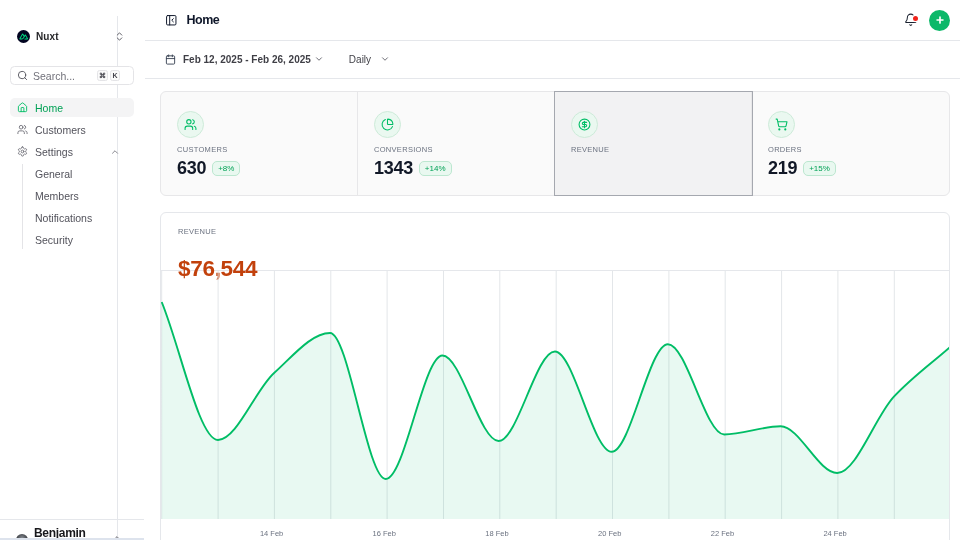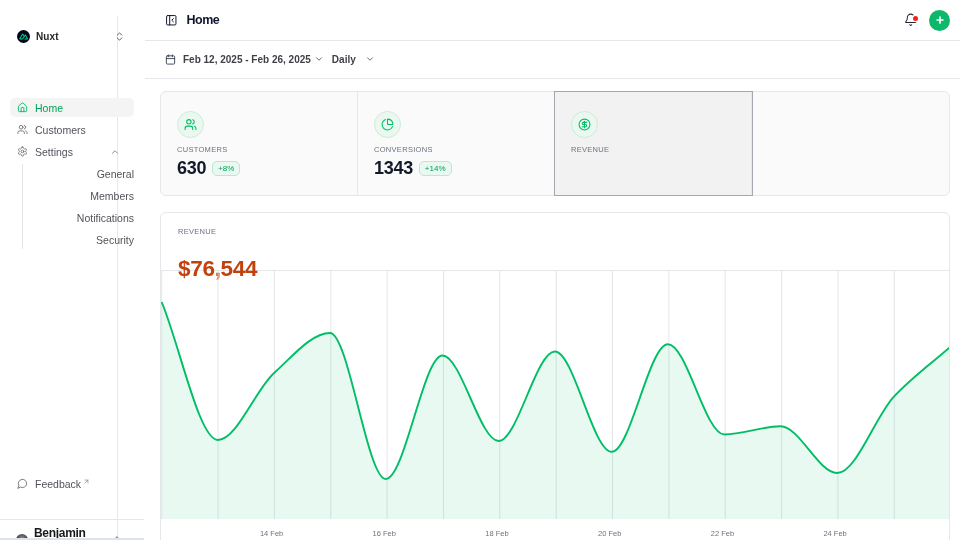--- a/index.html
+++ b/index.html
@@ -19,31 +19,31 @@
 .badge4 { margin-right:2px; }
 .menu { position:absolute; left:10px; top:82px; width:124px; }
 .mi { height:19px; border-radius:5px; display:flex; align-items:center; padding:0 7px; margin-bottom:3px;
   font-size:10.5px; color:#52525b; }
 .mi svg { margin-right:7px; flex:0 0 auto; }
 .mi .t { flex:1; }
 .mi.active { background:#f4f4f5; color:#00a155; font-weight:500;}
 .badge4 { font-size:8.5px; color:#3f3f46; border:1px solid #e4e4e7; border-radius:4px; background:#fff;
   width:12px; height:12px; display:flex; align-items:center; justify-content:center; }
 .sub { margin-left:12px; border-left:1px solid #e4e4e7; padding-left:12px; }
-.sub .mi { padding:0 0; border-radius:0;text-align:right; }
+.sub .mi { padding:0 0; border-radius:0; }
 .sb-links { position:absolute; left:10px; top:458px; width:124px; }
 .userrow { position:absolute; left:10px; top:513px; width:124px; height:21px; display:flex; align-items:center; padding:0 9px 0 6px; }
 .avatar { width:12px; height:12px; border-radius:50%; background:radial-gradient(circle at 50% 35%, #8a8f96 0%, #3a3d42 55%, #17181c 100%); }
 .uname { font-size:12px; font-weight:bold; color:#18181b; margin-left:6px; flex:1; letter-spacing:-0.3px;}
 .main { position:fixed; left:145px; top:0; width:815px; height:540px; background:#fff; }
 .hdr { height:41px; border-bottom:1px solid #e5e7eb; display:flex; align-items:center; padding:0 10px 0 15px; }
 .hdr .title { font-size:12.5px; font-weight:bold; color:#0f172a; margin-left:9px; letter-spacing:-0.5px; flex:1;}
 .toolbar { height:38px; border-bottom:1px solid #e5e7eb; display:flex; align-items:center; padding:0 15px; }
 .toolbar .dr { display:flex; align-items:flex-start; font-size:10px; font-weight:bold; color:#3f3f46; }
-.toolbar .daily { display:flex; font-size:10px; font-weight:bold; color:#3f3f46; margin-left:8px;}
+.toolbar .daily { display:flex; font-size:10px; font-weight:normal; color:#3f3f46; margin-left:25px;}
 .content { padding:12px 10px 0 15px; }
 .stats { width:790px; height:105px; background:#fafafa; border:1px solid #e7e7e9; border-radius:6px;
   display:flex; position:relative; }
 .stat { width:25%; padding:19px 0 0 16px; border-right:1px solid #e7e7e9; position:relative;}
 .stat:last-child { border-right:none; }
 .stat.sel { background:#f2f2f3; box-shadow:0 0 0 1px #a5a8af; border-right:1px solid #e7e7e9; }
 .iconcirc { width:27px; height:27px; border-radius:50%; background:#eaf8f0; border:1px solid #cdebd9; display:flex; align-items:center; justify-content:center; }
 .stat .lbl { font-size:7.5px; color:#6b7280; letter-spacing:0.3px; margin-top:7px; }
 .stat .valrow { display:flex; align-items:center; margin-top:4px; }
 .stat .val { font-size:18px; font-weight:bold; color:#111827; letter-spacing:-0.3px;}
@@ -66,20 +66,29 @@
       <svg width="9" height="9" viewBox="4 44 476 400">
           <path fill="#00DC82" d="M281.44 397.667h170.742c5.423 0 10.75-1.43 15.445-4.146a30.9 30.9 0 0 0 11.308-11.33 30.96 30.96 0 0 0 4.142-15.474c0-5.431-1.43-10.766-4.146-15.468L364.264 152.56a30.9 30.9 0 0 0-11.308-11.325 30.9 30.9 0 0 0-15.444-4.147 30.9 30.9 0 0 0-15.445 4.147 30.9 30.9 0 0 0-11.308 11.325l-29.32 50.923-57.312-99.527a30.9 30.9 0 0 0-11.31-11.324A30.9 30.9 0 0 0 197.373 88.5c-5.424 0-10.751 1.43-15.446 4.13a30.9 30.9 0 0 0-11.308 11.325L28.14 351.248a30.96 30.96 0 0 0-4.14 15.469 30.97 30.97 0 0 0 4.141 15.473 30.9 30.9 0 0 0 11.308 11.33 30.9 30.9 0 0 0 15.444 4.147h107.181c42.466 0 73.785-18.76 95.334-55.365l52.32-91.16 28.02-48.765 84.1 146.5h-112.13zm-121.1-48.815-74.795-.017L197.669 153.6l55.952 97.53-37.463 65.298c-14.312 23.76-30.572 32.424-55.813 32.424"></path>
         </svg>
     </div>
     <div class="logo-name">Nuxt</div>
     <svg class="icn" width="11" height="11" viewBox="0 0 24 24" style="stroke:#52525b;margin-right:2px;">
         <path d="m7 15 5 5 5-5"></path>
         <path d="m7 9 5-5 5 5"></path>
       </svg>
   </div>
+  <div class="searchbox">
+    <svg class="icn" width="11" height="11" viewBox="0 0 24 24" style="stroke:#52525b">
+        <circle cx="11" cy="11" r="8"></circle>
+        <path d="m21 21-4.3-4.3"></path>
+      </svg>
+    <span class="ph">Search...</span>
+    <span class="kbd">⌘</span>
+      <span class="kbd">K</span>
+  </div>
   <div class="menu">
     <div class="mi active">
       <svg class="icng" width="11" height="11" viewBox="0 0 24 24">
           <path d="M15 21v-8a1 1 0 0 0-1-1h-4a1 1 0 0 0-1 1v8"></path>
           <path d="M3 10a2 2 0 0 1 .709-1.528l7-5.999a2 2 0 0 1 2.582 0l7 5.999A2 2 0 0 1 21 10v9a2 2 0 0 1-2 2H5a2 2 0 0 1-2-2z"></path>
         </svg>
       <span class="t">Home</span>
     </div>
     <div class="mi">
       <svg class="icn" width="11" height="11" viewBox="0 0 24 24">
@@ -109,30 +118,20 @@
         </div>
       <div class="mi">
           <span class="t">Notifications</span>
         </div>
       <div class="mi">
           <span class="t">Security</span>
         </div>
     </div>
   </div>
   <div class="sb-links">
-    <div class="mi">
-      <svg class="icn" width="11" height="11" viewBox="0 0 24 24">
-          <path d="M7.9 20A9 9 0 1 0 4 16.1L2 22Z"></path>
-        </svg>
-      <span>Feedback</span>
-      <svg class="icn" width="7" height="7" viewBox="0 0 24 24" style="margin-left:2px;margin-bottom:5px;">
-          <path d="M7 7h10v10"></path>
-          <path d="M7 17 17 7"></path>
-        </svg>
-    </div>
   </div>
   <div style="position:absolute; left:0; top:503px; width:144px; border-top:1px solid #e5e7eb;"></div>
   <div class="userrow">
     <div class="avatar"></div>
     <div class="uname">Benjamin Canac</div>
     <svg class="icn" width="10" height="10" viewBox="0 0 24 24" style="stroke:#52525b;margin-right:3px;">
         <path d="m7 15 5 5 5-5"></path>
         <path d="m7 9 5-5 5 5"></path>
       </svg>
   </div>
@@ -212,20 +211,34 @@
       </div>
       <div class="stat sel">
         <div class="iconcirc">
             <svg class="icng" width="13" height="13" viewBox="0 0 24 24">
               <circle cx="12" cy="12" r="10"></circle>
               <path d="M16 8h-6a2 2 0 1 0 0 4h4a2 2 0 1 1 0 4H8"></path>
               <path d="M12 18V6"></path>
             </svg>
           </div>
         <div class="lbl">REVENUE</div>
+      </div>
+      <div class="stat">
+        <div class="iconcirc">
+            <svg class="icng" width="13" height="13" viewBox="0 0 24 24">
+              <circle cx="8" cy="21" r="1"></circle>
+              <circle cx="19" cy="21" r="1"></circle>
+              <path d="M2.05 2.05h2l2.66 12.42a2 2 0 0 0 2 1.58h9.78a2 2 0 0 0 1.95-1.57l1.65-7.43H5.12"></path>
+            </svg>
+          </div>
+        <div class="lbl">ORDERS</div>
+        <div class="valrow">
+            <span class="val">219</span>
+            <span class="pill">+15%</span>
+          </div>
       </div>
     </div>
     <div class="chartcard">
       <div class="ch-head">
         <div class="lbl">REVENUE</div>
         <div class="big">$76,544</div>
       </div>
       <svg width="790" height="270" viewBox="0 0 790 270" style="display:block">
         <g stroke="#e3e6e9" stroke-width="1">
           <line x1="0.7" y1="0" x2="0.7" y2="248"></line>

